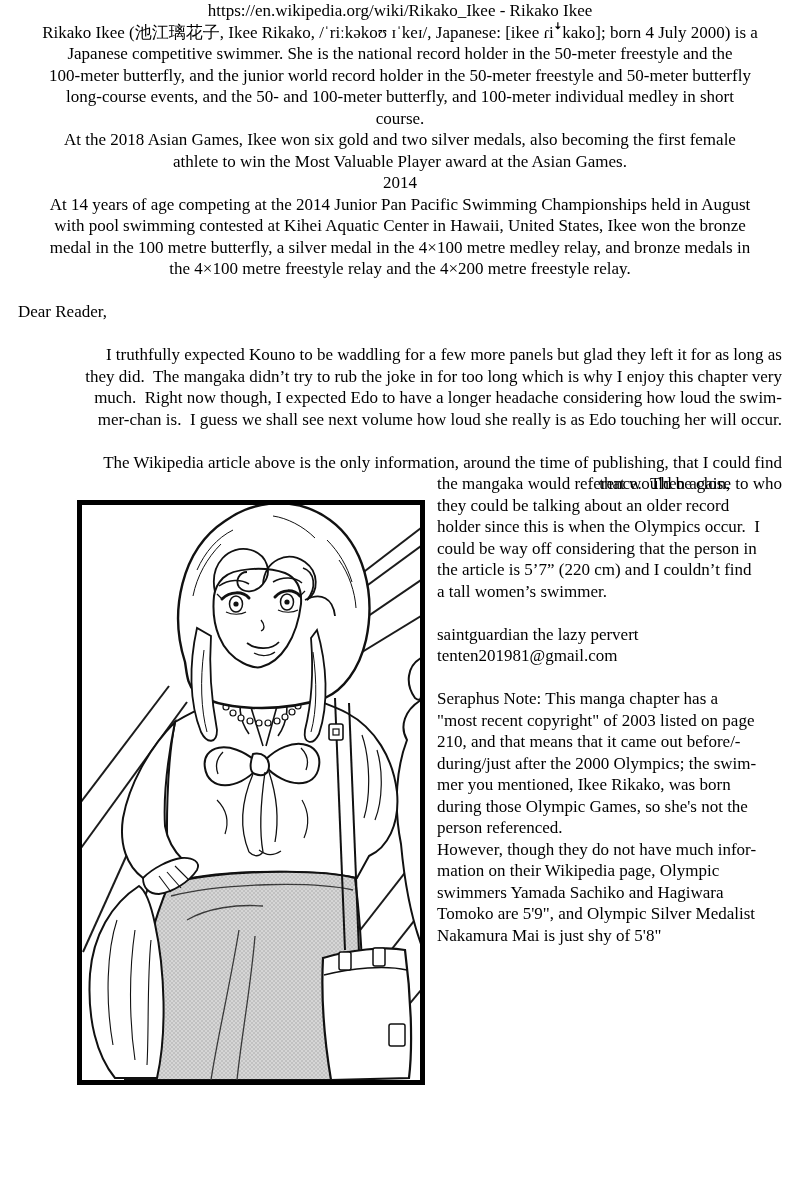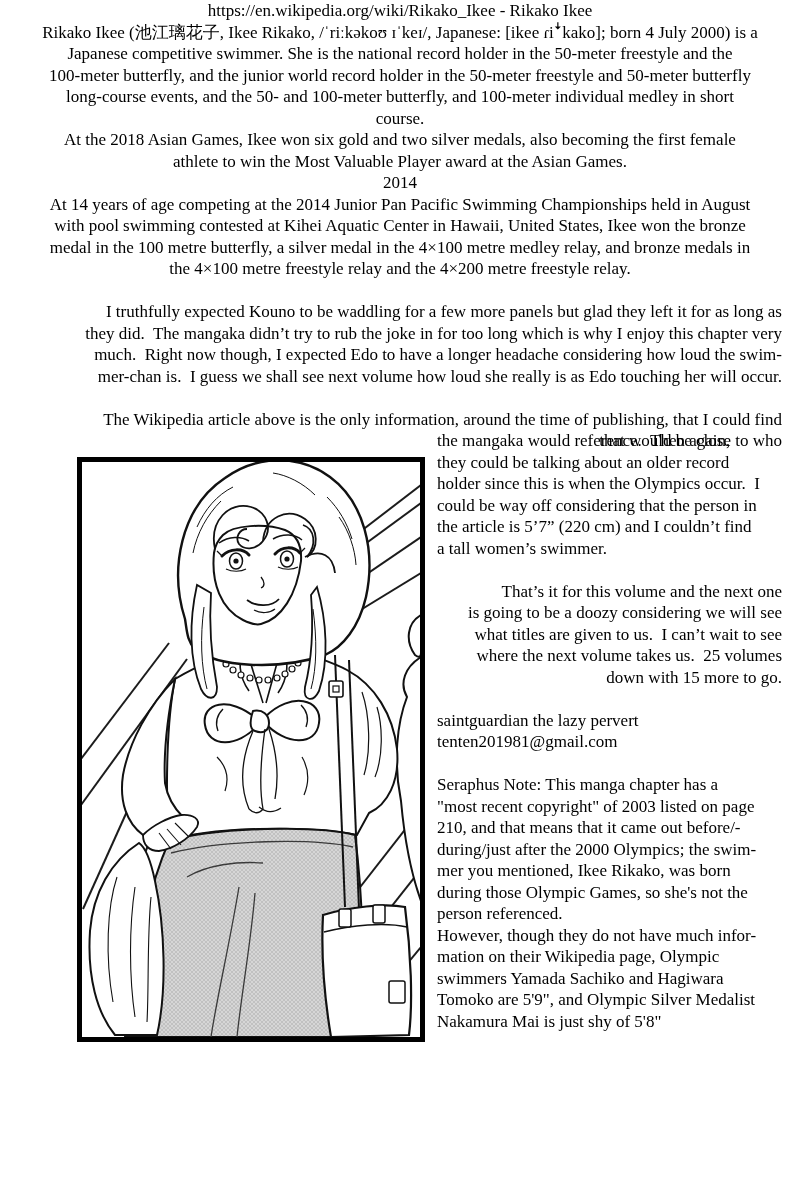--- a/index.html
+++ b/index.html
@@ -35,20 +35,21 @@
 At the 2018 Asian Games, Ikee won six gold and two silver medals, also becoming the first female
 athlete to win the Most Valuable Player award at the Asian Games.
 2014
 At 14 years of age competing at the 2014 Junior Pan Pacific Swimming Championships held in August
 with pool swimming contested at Kihei Aquatic Center in Hawaii, United States, Ikee won the bronze
 medal in the 100 metre butterfly, a silver medal in the 4×100 metre medley relay, and bronze medals in
 the 4×100 metre freestyle relay and the 4×200 metre freestyle relay.</div>
   </div>
 
   <div class="letter-block">
+    <p class="pre">Dear Reader,</p>
     <p class="pre indent">I truthfully expected Kouno to be waddling for a few more panels but glad they left it for as long as
 they did.  The mangaka didn’t try to rub the joke in for too long which is why I enjoy this chapter very
 much.  Right now though, I expected Edo to have a longer headache considering how loud the swim-
 mer-chan is.  I guess we shall see next volume how loud she really is as Edo touching her will occur.</p>
     <p class="pre indent">The Wikipedia article above is the only information, around the time of publishing, that I could find
 that would be close to who</p>
   </div>
 
   <div class="wrap-row">
 
@@ -219,25 +220,20 @@
       </div>
     </div>
 
     <div class="text-col rc">
       <p class="pre">the mangaka would reference.  Then again,
 they could be talking about an older record
 holder since this is when the Olympics occur.  I
 could be way off considering that the person in
 the article is 5’7” (220 cm) and I couldn’t find
 a tall women’s swimmer.</p>
-      <p class="pre indent">That’s it for this volume and the next one
-is going to be a doozy considering we will see
-what titles are given to us.  I can’t wait to see
-where the next volume takes us.  25 volumes
-down with 15 more to go.</p>
       <p class="pre">saintguardian the lazy pervert
 tenten201981@gmail.com</p>
       <p class="pre">Seraphus Note: This manga chapter has a
 "most recent copyright" of 2003 listed on page
 210, and that means that it came out before/-
 during/just after the 2000 Olympics; the swim-
 mer you mentioned, Ikee Rikako, was born
 during those Olympic Games, so she's not the
 person referenced.
 However, though they do not have much infor-

